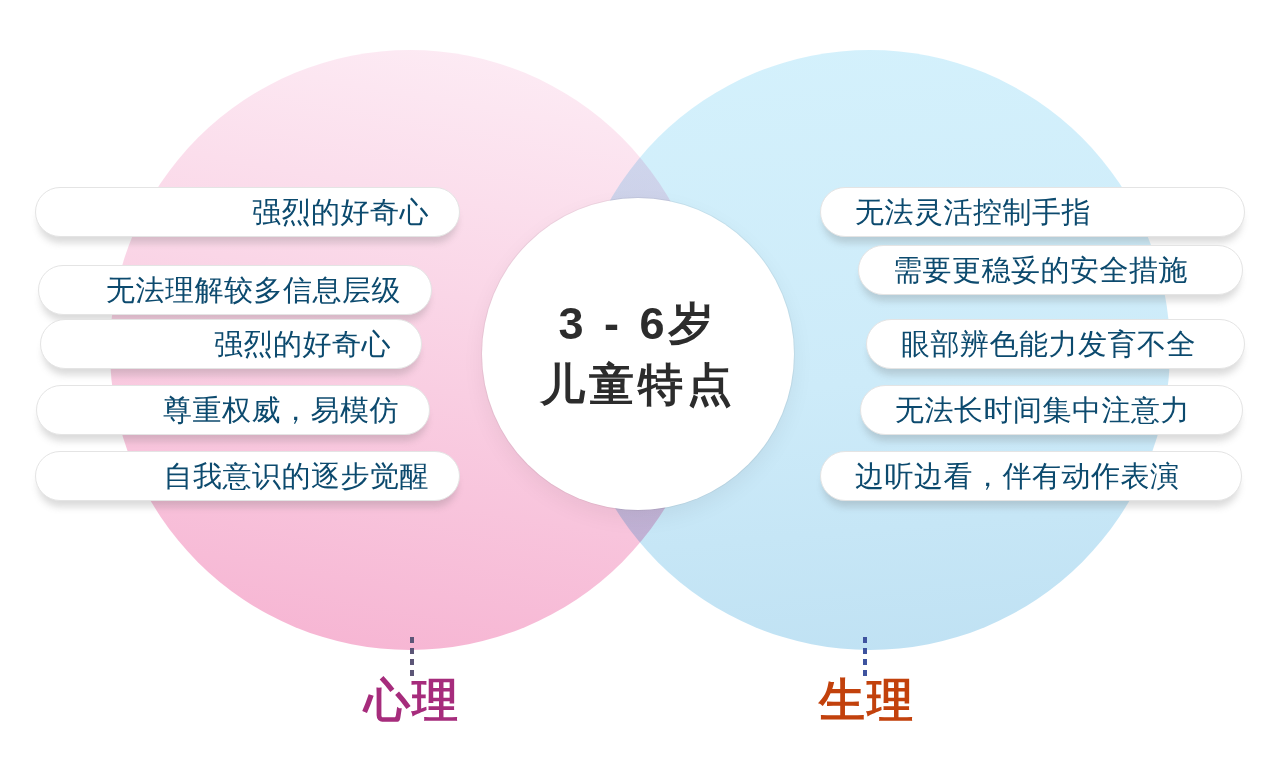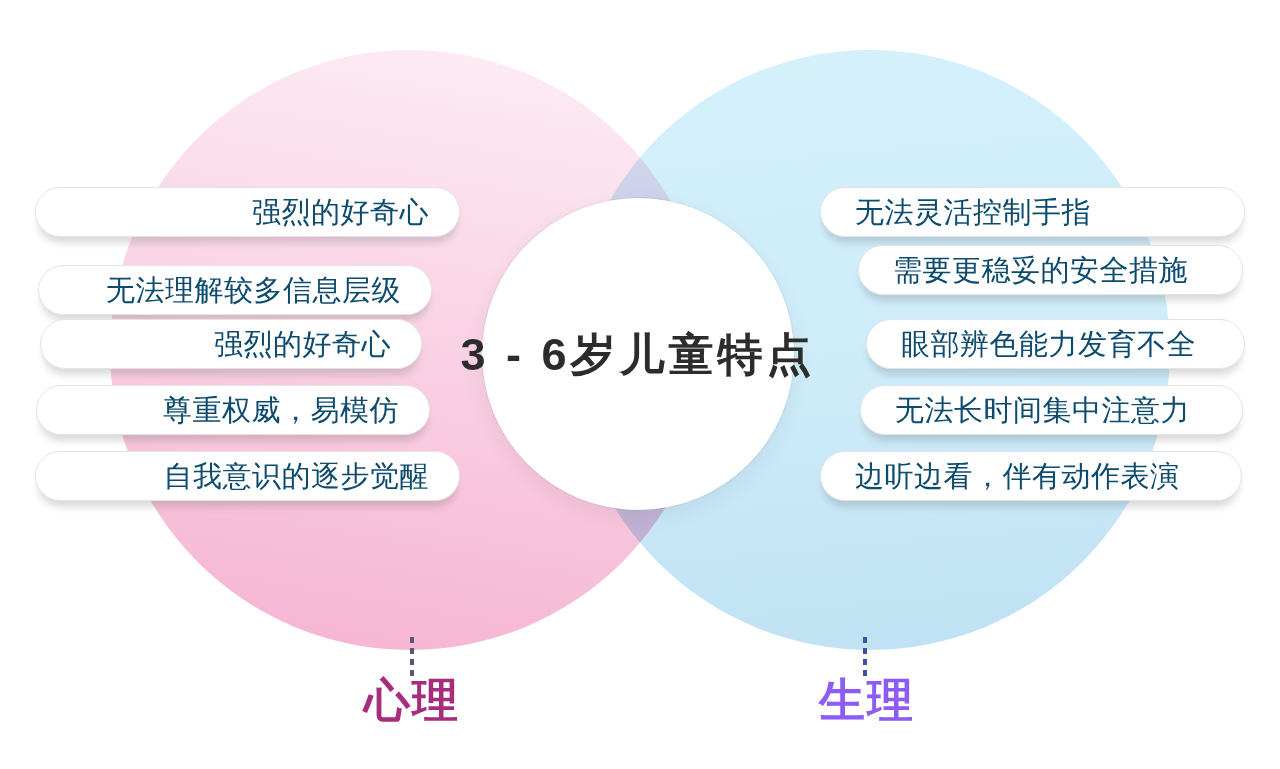--- a/index.html
+++ b/index.html
@@ -15,21 +15,21 @@
     background:linear-gradient(190deg,#fdeef6 0%,#f9cee2 55%,#f6b2d1 100%);
   }
   .circle-blue{
     left:570px;top:50px;width:600px;height:600px;
     background:linear-gradient(175deg,#d4f1fc 0%,#cdebf9 55%,#bfe1f3 100%);
     mix-blend-mode:multiply;
   }
   .circle-center{
     left:482px;top:198px;width:312px;height:312px;background:#ffffff;
     box-shadow:0 0 0 1px rgba(0,0,0,0.05),0 8px 22px rgba(0,0,0,0.06);
-    display:flex;flex-direction:row;align-items:center;justify-content:center;
+    display:flex;flex-direction:column;align-items:center;justify-content:center;
     z-index:3;
   }
   .center-title{
     color:#2c2c2c;font-weight:900;font-size:45px;line-height:61px;
     letter-spacing:4px;text-align:center;white-space:nowrap;
   }
   
   .pill{
     position:absolute;height:50px;border-radius:26px;background:#ffffff;
     border:1px solid #e4e4e4;box-sizing:border-box;
@@ -54,21 +54,21 @@
     position:absolute;top:637px;width:4px;height:40px;z-index:2;
     background:repeating-linear-gradient(to bottom,var(--dc) 0 6px,transparent 6px 11px);
   }
   .dash-left{left:410px;--dc:#5c5677;}
   .dash-right{left:863px;--dc:#3e539f;}
   .cat-label{
     position:absolute;top:670px;width:160px;text-align:center;
     font-size:46px;font-weight:900;letter-spacing:2px;z-index:4;white-space:nowrap;
   }
   .cat-left{left:332px;color:#a62c7c;}
-  .cat-right{left:787px;color:#8b5cf6;}
+  .cat-right{left:787px;color:#c2410c;}
 </style>
 </head>
 <body>
 
 <div class="canvas">
 
   <div class="circle circle-pink"></div>
   <div class="circle circle-blue"></div>
 
   <div class="circle circle-center">

